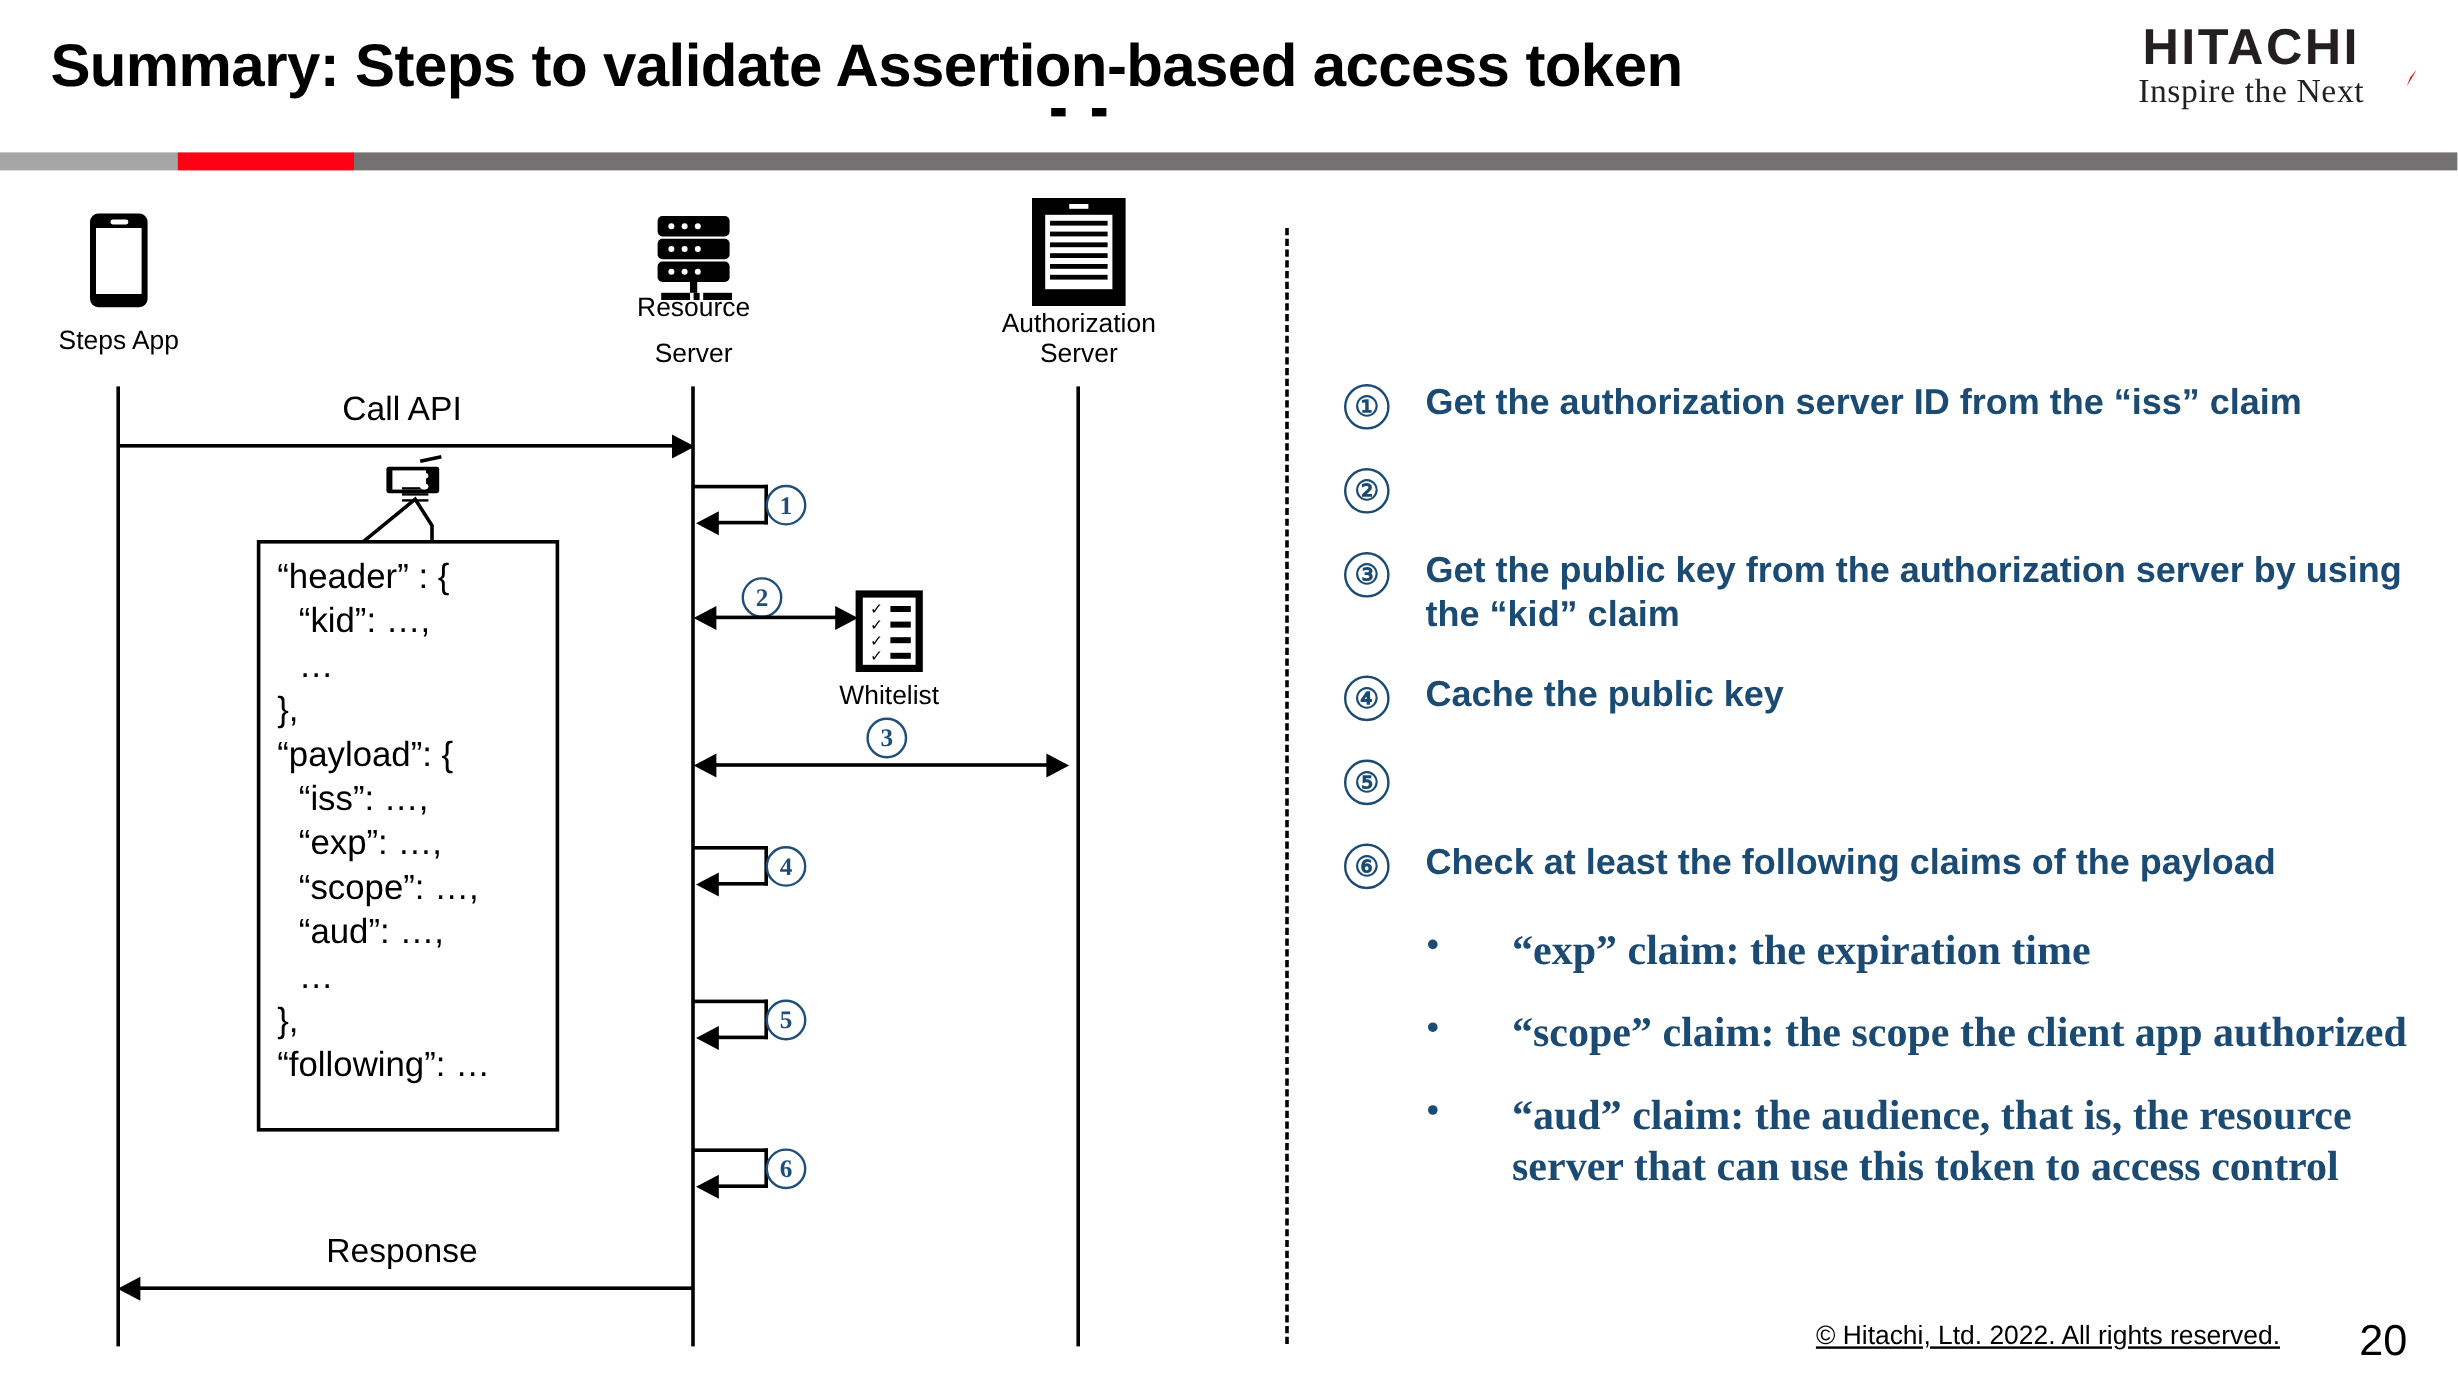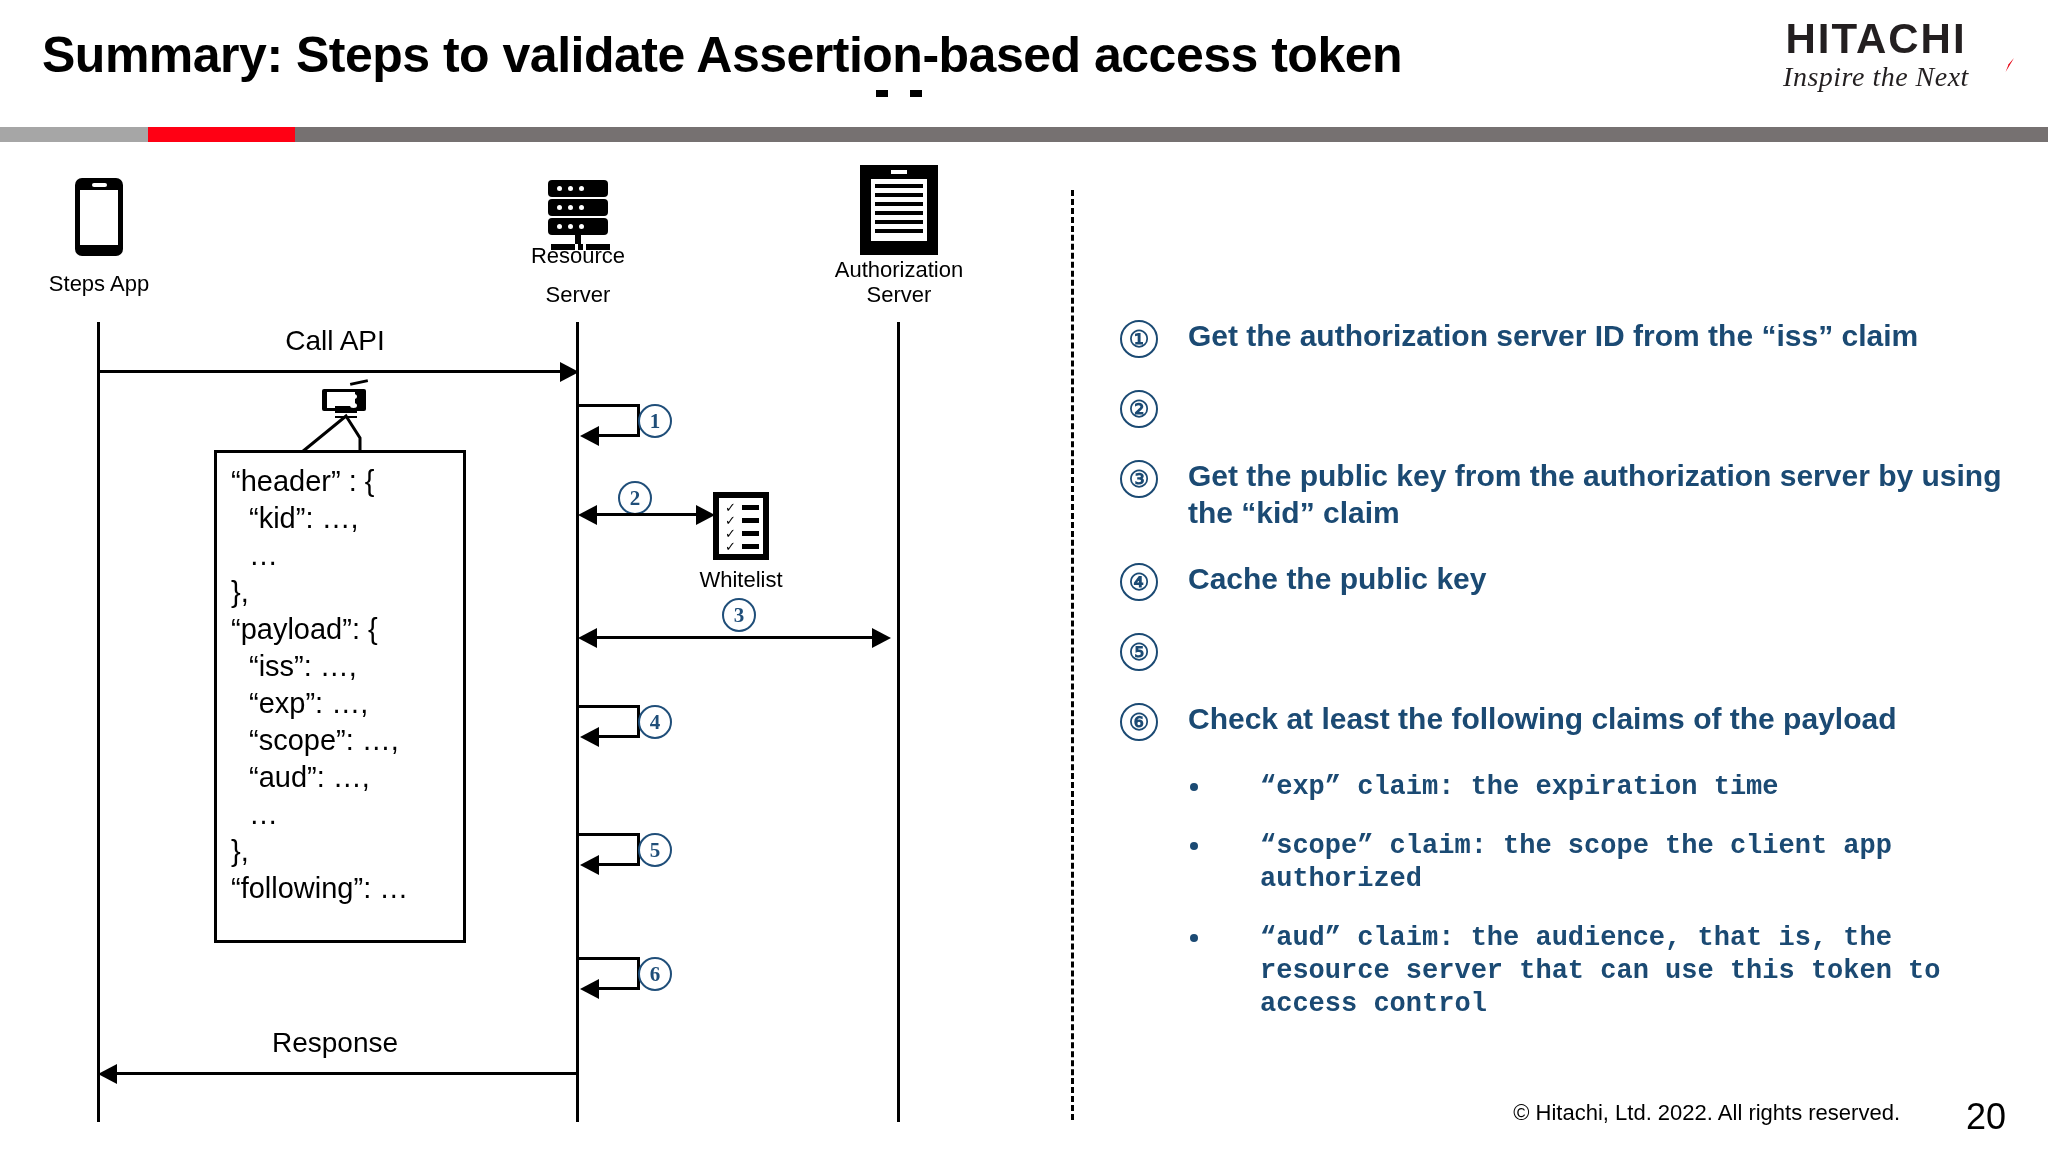--- a/index.html
+++ b/index.html
@@ -14,21 +14,20 @@
   }
   #logo-block{position:absolute;right:22px;top:18px;width:300px;text-align:center;}
   #logo-hitachi{
     font-size:42px;font-weight:bold;color:#231f20;
     letter-spacing:2px;line-height:1.0;font-family:"Liberation Sans",sans-serif;
   }
   #logo-tagline{
     font-size:28px;color:#231f20;line-height:1.05;margin-top:2px;
     font-family:"Liberation Serif","DejaVu Serif",serif;position:relative;
     letter-spacing:0.5px;
-    font-style:italic;
   }
   #logo-accent{
     position:absolute;right:12px;top:-4px;width:12px;height:14px;
     background:#e60012;
     clip-path:polygon(100% 0,30% 100%,55% 45%);
   }
   #header-rule{position:absolute;left:0;top:127px;width:2048px;height:15px;}
   #rule-seg-left{position:absolute;left:0;top:0;width:148px;height:15px;background:#a6a6a6;}
   #rule-seg-red{position:absolute;left:148px;top:0;width:147px;height:15px;background:#ff0014;}
   #rule-seg-right{position:absolute;left:295px;top:0;right:0;height:15px;background:#767171;}
@@ -115,25 +114,25 @@
     justify-content:center;font-family:"Liberation Serif",serif;
   }
   .step-text{
     margin-left:68px;color:#1b4a73;font-size:30px;font-weight:bold;
     line-height:1.22;font-family:"Liberation Sans",sans-serif;
   }
   #sub-list{margin-left:70px;margin-top:26px;}
   .sub-row{position:relative;margin-bottom:26px;}
   .sub-bullet{position:absolute;left:0;top:12px;width:8px;height:8px;
               border-radius:50%;background:#1b4a73;}
-  .sub-text{margin-left:70px;color:#1b4a73;font-size:27px;font-weight:bold;
-            line-height:1.22;font-family:Liberation Mono, monospace;}
-
-  
-  #copyright{position:absolute;right:148px;bottom:26px;font-size:22px;color:#000;}
+  .sub-text{margin-left:70px;color:#1b4a73;font-size:35px;font-weight:bold;
+            line-height:1.22;font-family:Liberation Serif, serif;}
+
+  
+  #copyright{position:absolute;right:148px;bottom:26px;font-size:22px;color:#000;text-decoration:underline;}
   #page-number{position:absolute;right:42px;bottom:14px;font-size:36px;color:#000;}
 </style>
 </head>
 <body>
 
 <div id="slide-title">Summary: Steps to validate Assertion-based access token</div>
 
 <div id="logo-block">
   <div id="logo-hitachi">HITACHI</div>
   <div id="logo-tagline">

